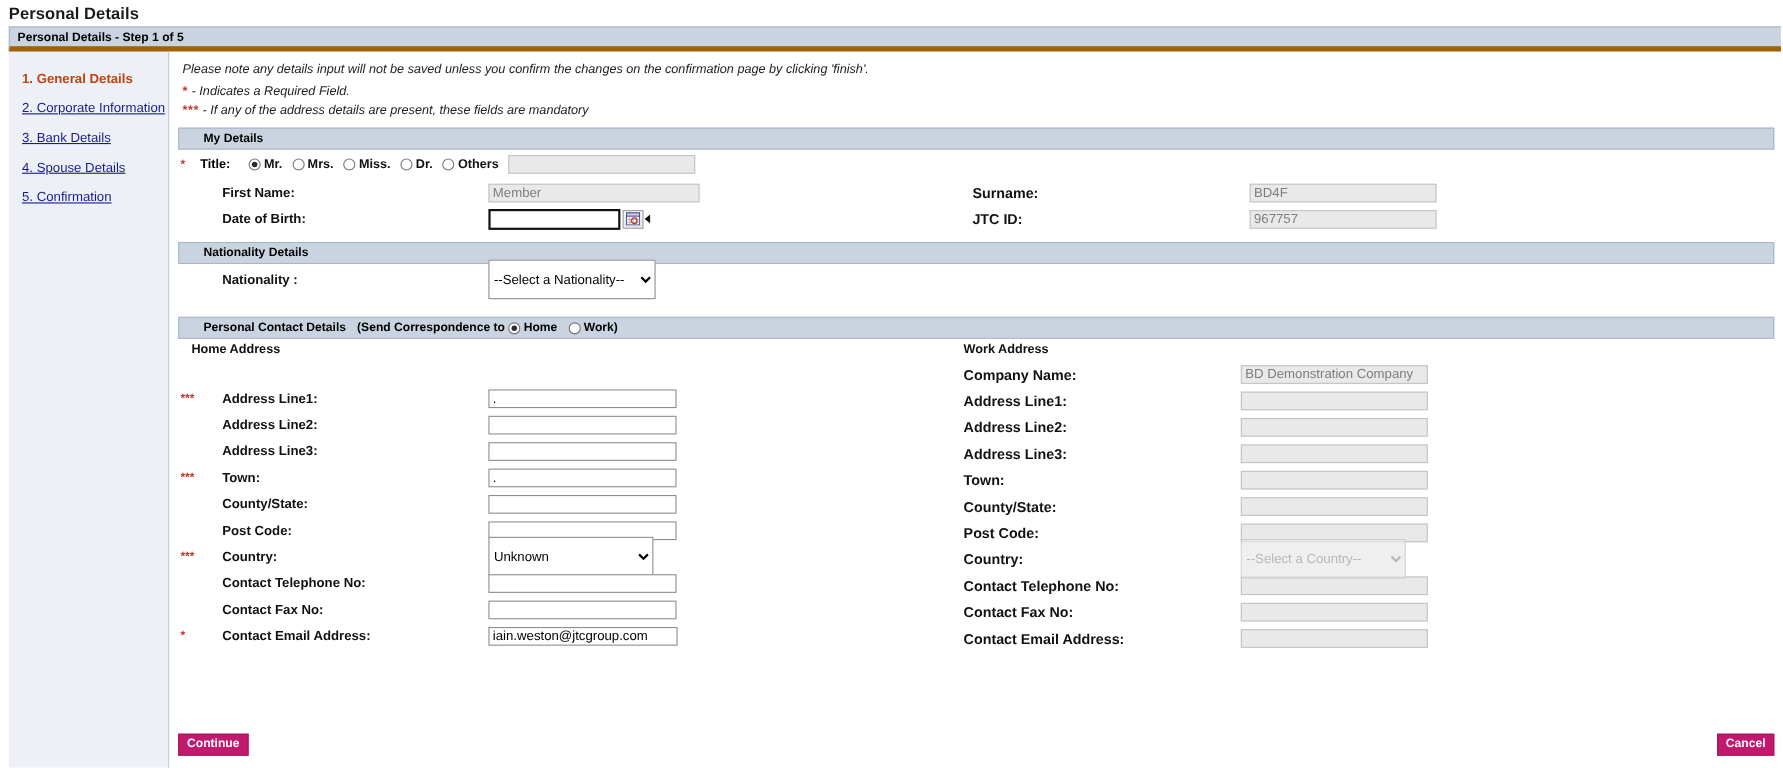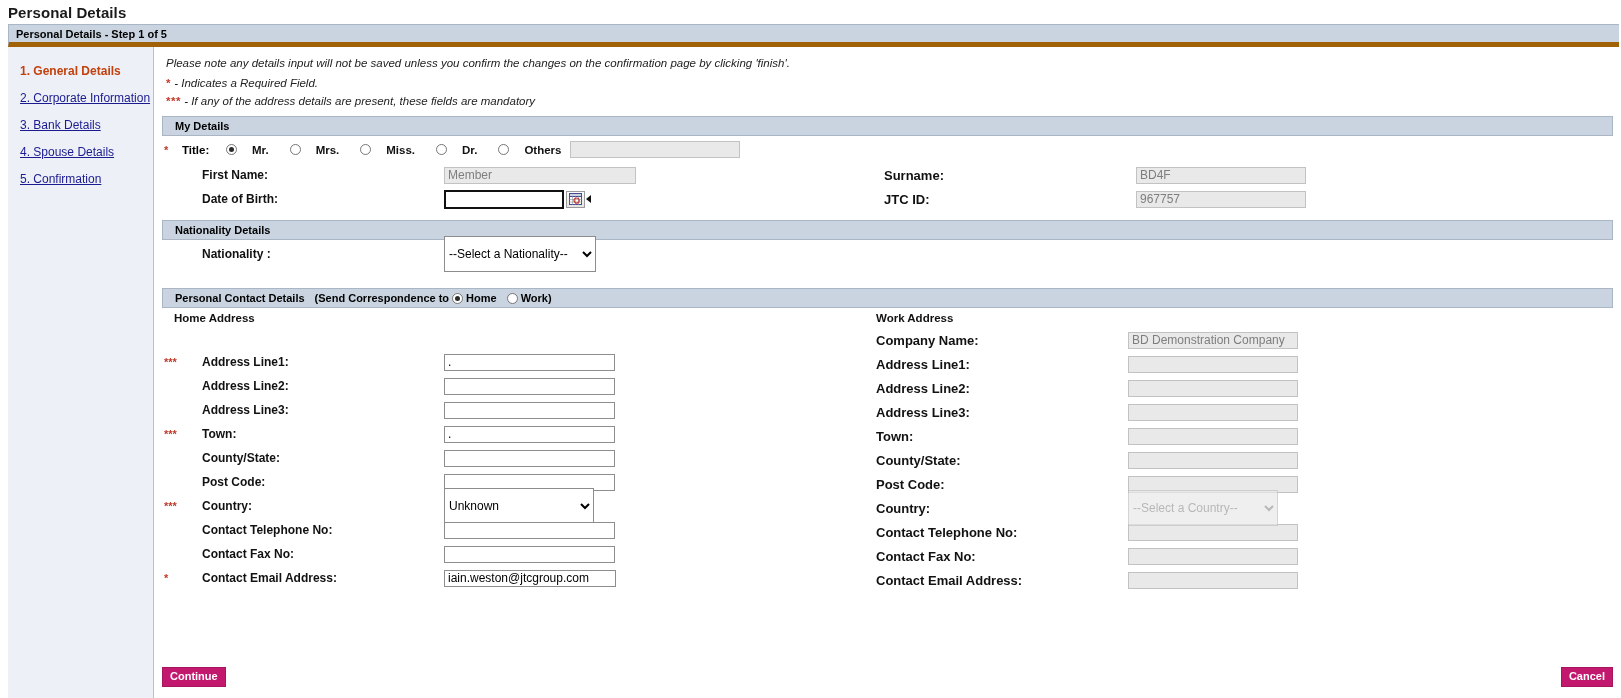--- a/index.html
+++ b/index.html
@@ -106,21 +106,21 @@
   }
 
   
   .sec-bar {
     margin: 9px 8px 0 8px;
     height: 18px;
     background: #c9d4e0;
     border: 1px solid #a9b6c6;
     display: flex;
     align-items: center;
-    padding-left: 12px;
+    padding-left: 22px;
     font-size: 11px;
     font-weight: bold;
     color: #000;
   }
   .sec-bar .inline-note {
     font-weight: bold;
     margin-left: 10px;
     display: flex;
     align-items: center;
     gap: 3px;
@@ -191,21 +191,21 @@
   .w-title-other { width: 170px; }
   .w-addr { width: 171px; }
   .w-email { width: 172px; }
   .w-sel-country { width: 150px; }
   .w-sel-nat { width: 152px; }
 
   
   .radio-grp {
     display: flex;
     align-items: center;
-    gap: 12px;
+    gap: 0px;
   }
   .radio {
     width: 11px; height: 11px;
     border-radius: 50%;
     border: 1px solid #767676;
     background: #fff;
     display: inline-block;
     position: relative;
     box-sizing: border-box;
     flex: 0 0 11px;

